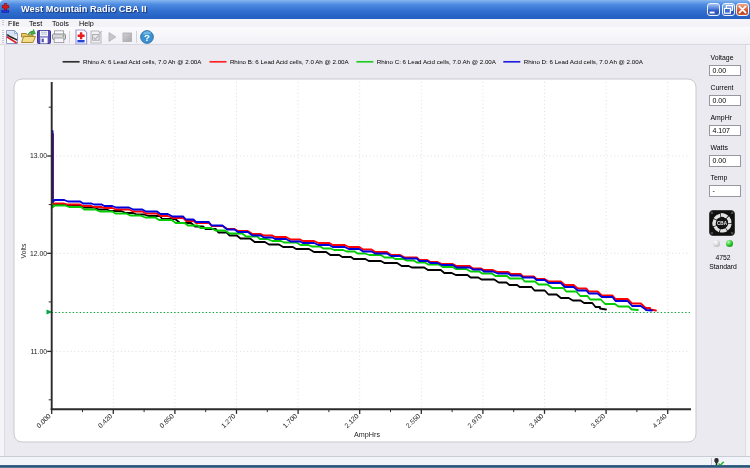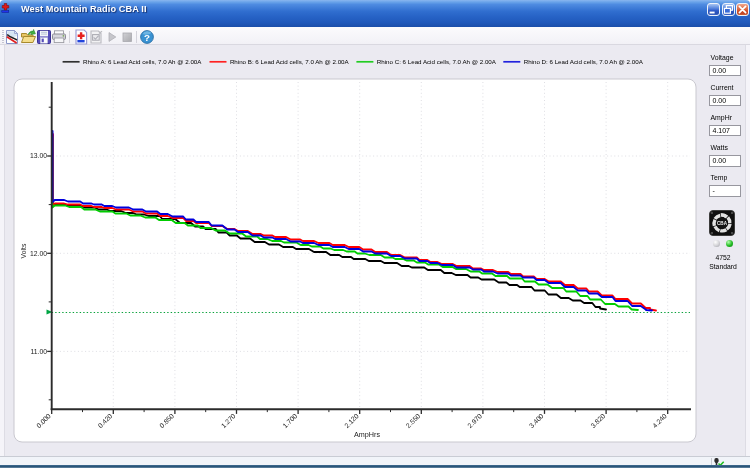--- a/index.html
+++ b/index.html
@@ -163,20 +163,27 @@
           <rect x="4.4" y="2.6" width="6" height="4.6" fill="none" stroke="#fff" stroke-width="1.2"></rect>
           <rect x="2.4" y="5.4" width="6" height="4.8" fill="#396bd7" stroke="#fff" stroke-width="1.2"></rect>
         </svg>
       </div>
       <div class="wbtn close" style="left:736px">
         <svg width="13" height="13" viewBox="0 0 13 13">
           <path d="M3.4,3.4 L9.6,9.6 M9.6,3.4 L3.4,9.6" stroke="#fff" stroke-width="1.7" stroke-linecap="round"></path>
         </svg>
       </div>
     </div>
+<div id="menubar">
+      <i style="position:absolute;left:1.5px;top:1px;width:2px;height:6px;background:repeating-linear-gradient(#c8c8d2 0 1px,#f6f6fa 1px 2px)"></i>
+      <span style="left:8px">File</span>
+      <span style="left:29px">Test</span>
+      <span style="left:52px">Tools</span>
+      <span style="left:79px">Help</span>
+    </div>
 <div id="toolbar">
       <i style="position:absolute;left:1.5px;top:3px;width:2px;height:13px;background:repeating-linear-gradient(#c4c4d0 0 1px,#f8f8fb 1px 2px)"></i>
       <svg class="tbi" style="left:4px" width="16" height="16" viewBox="0 0 16 16">
         <path d="M2.5,1.5 h8 l3,3 v10 h-11 z" fill="#fdfeff" stroke="#8a97c9" stroke-width="1"></path>
         <path d="M3.2,2.2 h6.9 v2.8 h3 v1.8 c-4,2.4 -8,1.2 -9.9,0.2 z" fill="#cfe0f2" opacity="0.85"></path>
         <path d="M10.5,1.5 l3,3 h-3 z" fill="#dbe6f5" stroke="#8a97c9" stroke-width="0.8"></path>
         <path d="M3.2,5.5 C5,7.5 7,8.2 9.5,9.2 L13,11" stroke="#222" stroke-width="1.5" fill="none"></path>
         <path d="M2.8,7.8 L12.6,14" stroke="#e02020" stroke-width="1.7" fill="none"></path>
       </svg>
       <svg class="tbi" style="left:20px" width="16" height="16" viewBox="0 0 16 16">

